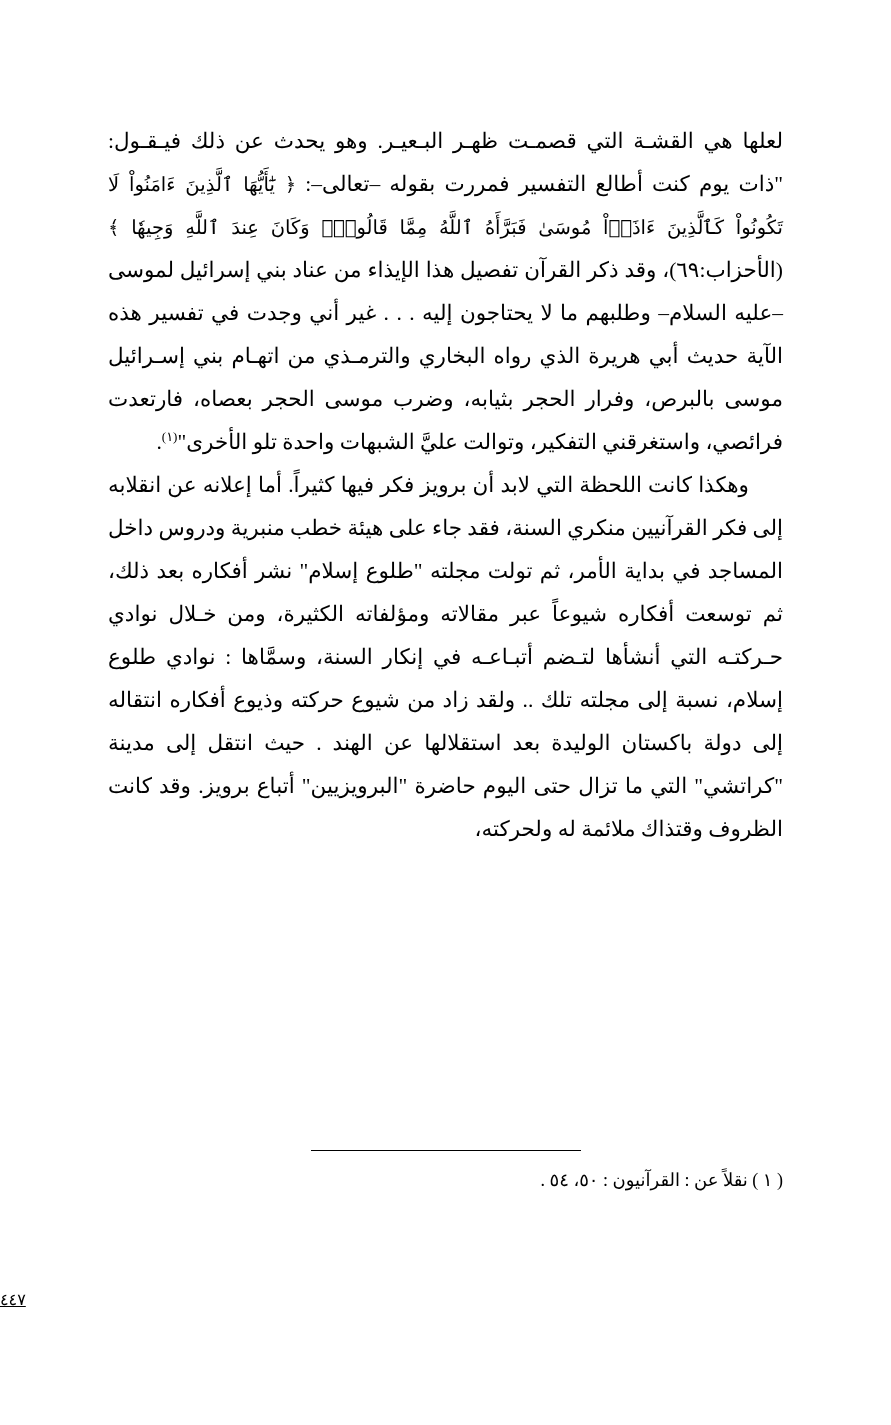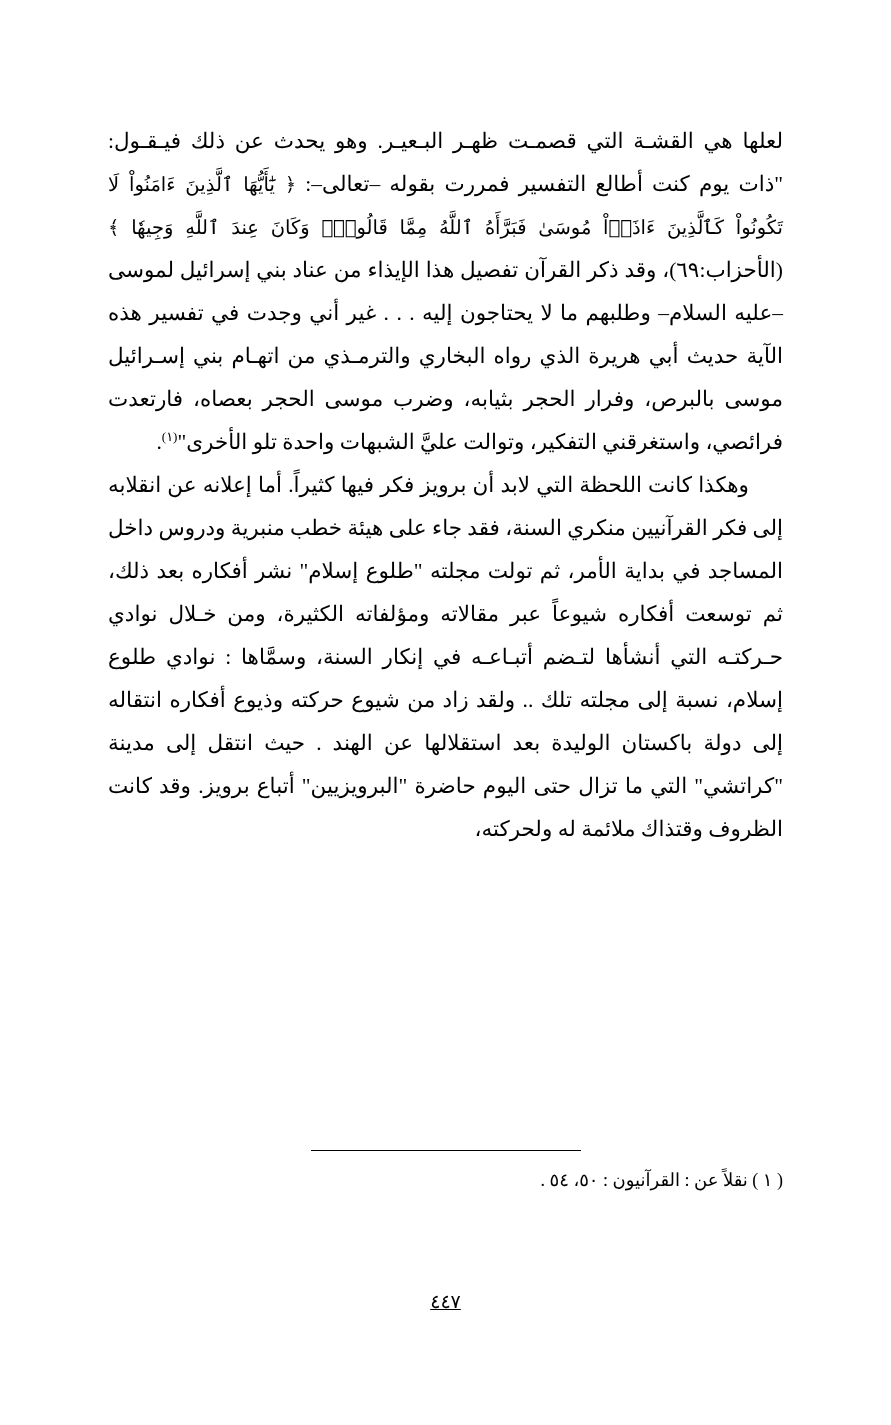--- a/index.html
+++ b/index.html
@@ -68,22 +68,22 @@
     text-align: right;
     font-size: 18px;
     line-height: 30px;
     letter-spacing: 0.2px;
   }
   .page-number {
     position: absolute;
     left: 0;
     right: 0;
     top: 1290px;
-    text-align: center;
-    font-size: 19px;
+    text-align: left;
+    font-size: 16px;
     letter-spacing: 1px;
     text-decoration: underline;
   }
 </style>
 </head>
 <body>
 
 <div class="page">
 
   <div class="body-text">

